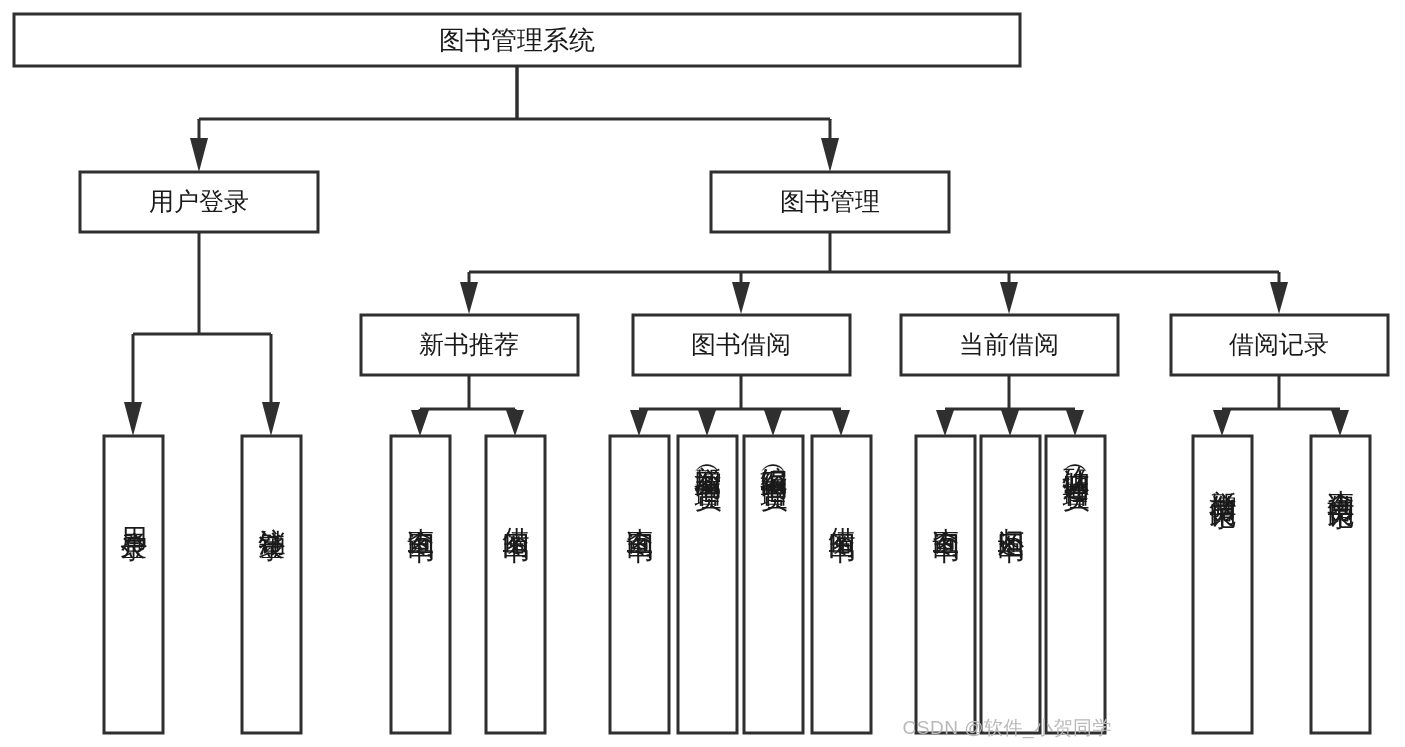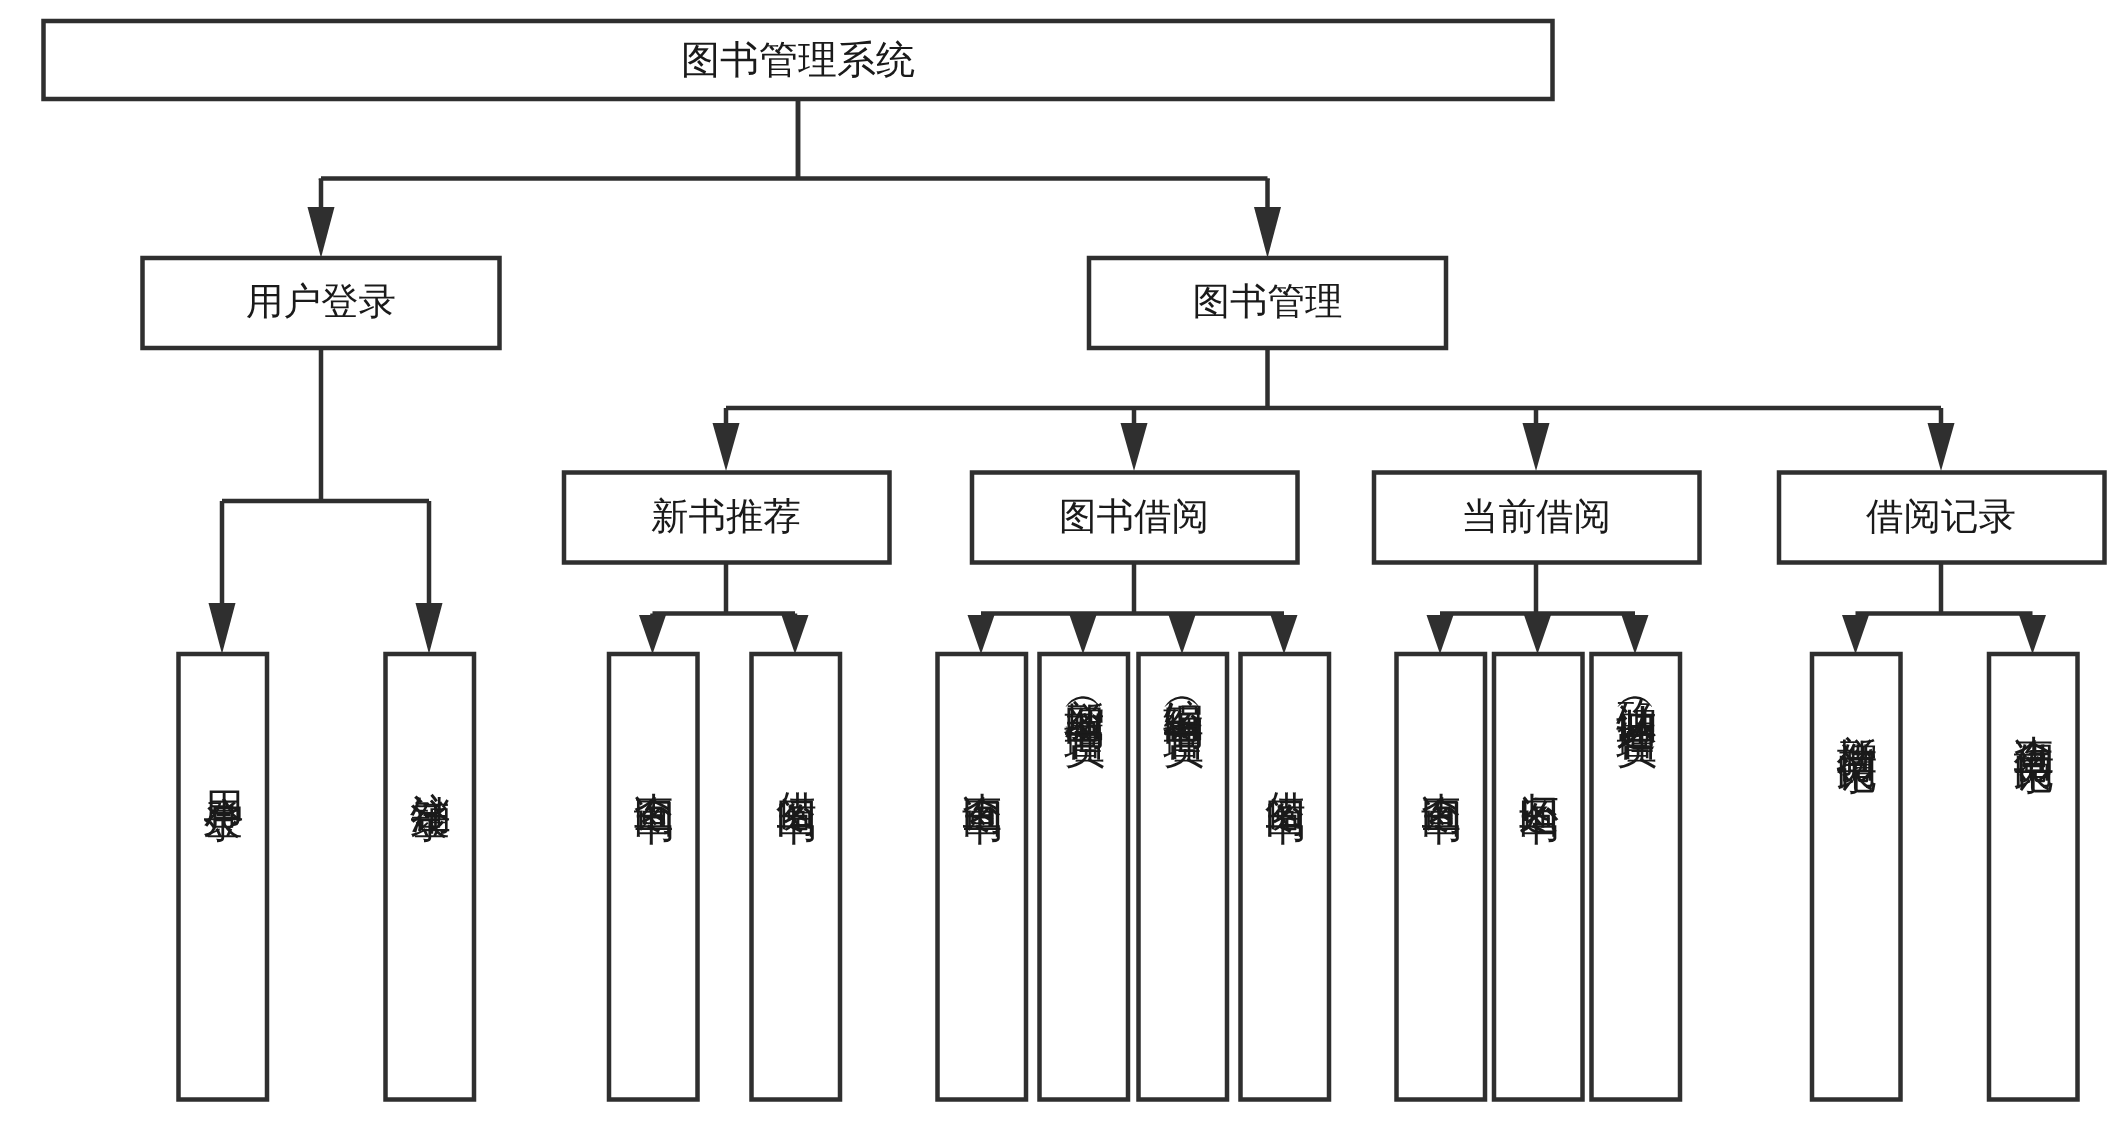--- a/index.html
+++ b/index.html
@@ -13,21 +13,20 @@
     font-family: "Liberation Sans", "DejaVu Sans", sans-serif;
     overflow: hidden;
     position: relative;
   }
   #diagram-root {
     position: absolute;
     left: 0;
     top: 0;
     width: 1124px;
     height: 747px;
-    margin-left: 15px;
   }
   svg.diagram {
     display: block;
     width: 1405px;
     height: 747px;
   }
   .node-box {
     fill: #ffffff;
     stroke: #2f2f2f;
     stroke-width: 3;
@@ -255,13 +254,14 @@
     <span class="vlabel-text" style="margin-top:8px;">确认归还（管理员）</span>
   </div>
 
   <div class="vlabel-wrap" style="left:1193px; top:436px; width:59px; height:297px;">
     <span class="vlabel-text" style="margin-top:32px;">新增借阅记录</span>
   </div>
   <div class="vlabel-wrap" style="left:1311px; top:436px; width:59px; height:297px;">
     <span class="vlabel-text" style="margin-top:32px;">查询借阅记录</span>
   </div>
 
+  <div class="watermark">CSDN @软件_小贺同学</div>
 </div>
 
 </body></html>

